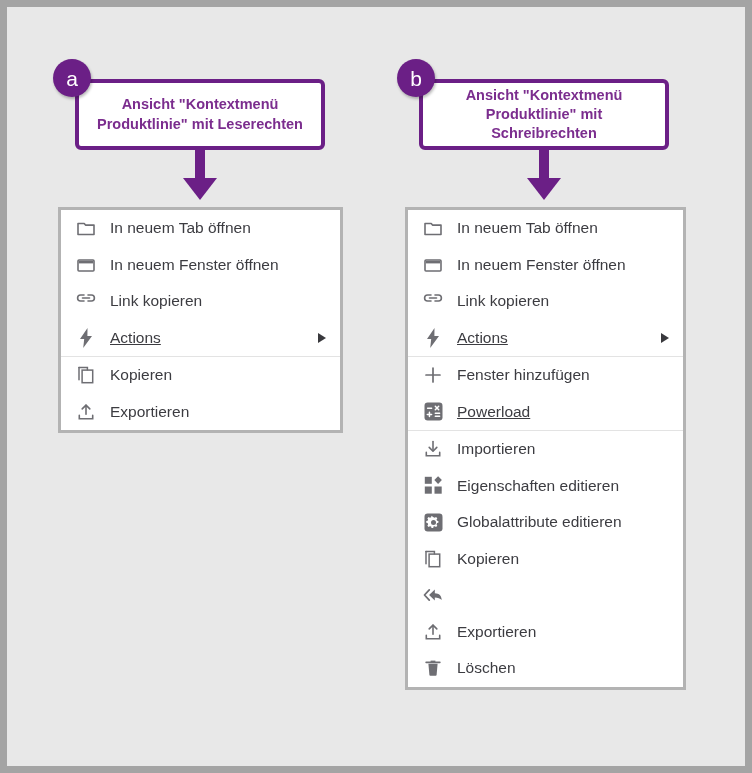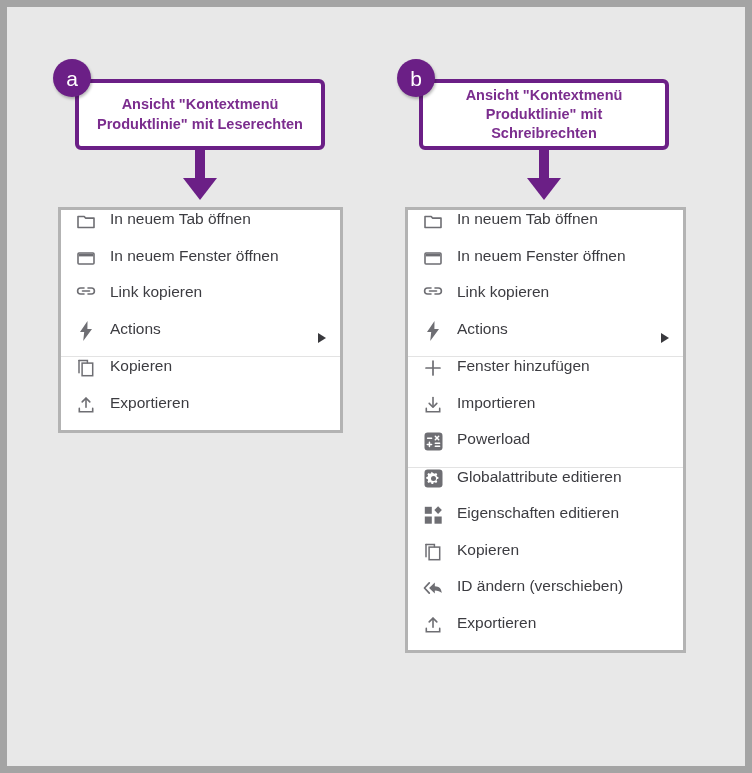--- a/index.html
+++ b/index.html
@@ -85,29 +85,30 @@
   
   .menu {
     position: absolute;
     box-sizing: border-box;
     background: #ffffff;
     border: 3px solid #b3b3b3;
     z-index: 4;
   }
   .menu-item {
     display: flex;
-    align-items: flex-start;
+    align-items: center;
     height: 36.5px;
     padding-left: 14px;
     color: #3c3c41;
     font-size: 15.5px;
     position: relative;
   }
   .menu-item.sep-after {
     border-bottom: 1px solid #e3e3e3;
+    text-decoration: underline;
   }
   .mi-icon {
     width: 22px;
     height: 22px;
     margin-right: 13px;
     flex: 0 0 22px;
     display: flex;
     align-items: center;
     justify-content: center;
   }
@@ -246,85 +247,94 @@
         <span class="mi-submenu"></span>
       </div>
       <div class="menu-item">
         <span class="mi-icon">
           <svg width="20" height="20" viewBox="0 0 20 20">
             <path d="M10 3v14M3 10h14" stroke="#6e6e73" stroke-width="1.7" stroke-linecap="round"></path>
           </svg>
         </span>
         <span class="mi-label">Fenster hinzufügen</span>
       </div>
-      <div class="menu-item">
-        <span class="mi-icon">
-          <svg width="20" height="20" viewBox="0 0 20 20">
-            <path d="M10 2.5v9" stroke="#6e6e73" stroke-width="1.6" stroke-linecap="round"></path>
-            <path d="M6.2 8.4 10 12.2l3.8-3.8" fill="none" stroke="#6e6e73" stroke-width="1.6" stroke-linecap="round" stroke-linejoin="round"></path>
-            <path d="M3.3 13.4v3.3h13.4v-3.3" fill="none" stroke="#6e6e73" stroke-width="1.6" stroke-linecap="round"></path>
-          </svg>
-        </span>
-        <span class="mi-label">Importieren</span>
-      </div>
       <div class="menu-item sep-after">
         <span class="mi-icon">
           <svg width="21" height="21" viewBox="0 0 21 21">
             <rect x="1.5" y="1.5" width="18" height="18" rx="3.2" fill="#6e6e73"></rect>
             <path d="M4.6 7.3h4M12.3 5.3l3.4 3.4M15.7 5.3l-3.4 3.4" stroke="#fff" stroke-width="1.5" stroke-linecap="round"></path>
             <path d="M4.3 13.4h4.3M6.45 11.25v4.3M12.3 12.3h4.3M12.3 15.2h4.3" stroke="#fff" stroke-width="1.5" stroke-linecap="round"></path>
           </svg>
         </span>
         <span class="mi-label">Powerload</span>
       </div>
       <div class="menu-item">
         <span class="mi-icon">
-          <svg width="21" height="21" viewBox="0 0 21 21">
-            <rect x="1.5" y="1.5" width="18" height="18" rx="3.2" fill="#6e6e73"></rect>
-            <path d="M10.5 4.4l1.5.55 1.45-.9 1.5 1.5-.9 1.45.55 1.5 1.6.3v2.1l-1.6.3-.55 1.5.9 1.45-1.5 1.5-1.45-.9-1.5.55-.3 1.6h-2.1l-.3-1.6-1.5-.55-1.45.9-1.5-1.5.9-1.45-.55-1.5-1.6-.3v-2.1l1.6-.3.55-1.5-.9-1.45 1.5-1.5 1.45.9 1.5-.55.3-1.6z" fill="#fff" transform="scale(0.86) translate(1.7,1.7)"></path>
-            <circle cx="10.5" cy="10.5" r="2.5" fill="#6e6e73"></circle>
-          </svg>
-        </span>
-        <span class="mi-label">Globalattribute editieren</span>
+          <svg width="20" height="20" viewBox="0 0 20 20">
+            <path d="M10 2.5v9" stroke="#6e6e73" stroke-width="1.6" stroke-linecap="round"></path>
+            <path d="M6.2 8.4 10 12.2l3.8-3.8" fill="none" stroke="#6e6e73" stroke-width="1.6" stroke-linecap="round" stroke-linejoin="round"></path>
+            <path d="M3.3 13.4v3.3h13.4v-3.3" fill="none" stroke="#6e6e73" stroke-width="1.6" stroke-linecap="round"></path>
+          </svg>
+        </span>
+        <span class="mi-label">Importieren</span>
       </div>
       <div class="menu-item">
         <span class="mi-icon">
           <svg width="21" height="21" viewBox="0 0 21 21">
             <rect x="1.8" y="1.8" width="7" height="7" fill="#6e6e73"></rect>
             <rect x="1.8" y="11.5" width="7" height="7.2" fill="#6e6e73"></rect>
             <rect x="11.5" y="11.5" width="7.2" height="7.2" fill="#6e6e73"></rect>
             <path d="M15.1 1.3l3.8 3.8-3.8 3.8-3.8-3.8z" fill="#6e6e73"></path>
           </svg>
         </span>
         <span class="mi-label">Eigenschaften editieren</span>
       </div>
       <div class="menu-item">
         <span class="mi-icon">
+          <svg width="21" height="21" viewBox="0 0 21 21">
+            <rect x="1.5" y="1.5" width="18" height="18" rx="3.2" fill="#6e6e73"></rect>
+            <path d="M10.5 4.4l1.5.55 1.45-.9 1.5 1.5-.9 1.45.55 1.5 1.6.3v2.1l-1.6.3-.55 1.5.9 1.45-1.5 1.5-1.45-.9-1.5.55-.3 1.6h-2.1l-.3-1.6-1.5-.55-1.45.9-1.5-1.5.9-1.45-.55-1.5-1.6-.3v-2.1l1.6-.3.55-1.5-.9-1.45 1.5-1.5 1.45.9 1.5-.55.3-1.6z" fill="#fff" transform="scale(0.86) translate(1.7,1.7)"></path>
+            <circle cx="10.5" cy="10.5" r="2.5" fill="#6e6e73"></circle>
+          </svg>
+        </span>
+        <span class="mi-label">Globalattribute editieren</span>
+      </div>
+      <div class="menu-item">
+        <span class="mi-icon">
           <svg width="20" height="20" viewBox="0 0 20 20">
             <path d="M3 2.6h8.4v2.2" fill="none" stroke="#6e6e73" stroke-width="1.5" stroke-linecap="round"></path>
             <path d="M3 2.6v12.2" stroke="#6e6e73" stroke-width="1.5" stroke-linecap="round"></path>
             <rect x="6.1" y="5.1" width="10.6" height="12.6" fill="none" stroke="#6e6e73" stroke-width="1.5"></rect>
           </svg>
         </span>
         <span class="mi-label">Kopieren</span>
       </div>
       <div class="menu-item">
         <span class="mi-icon">
           <svg width="23" height="20" viewBox="0 0 23 20">
             <path d="M7.6 4.6 2.6 10l5 5.4" fill="none" stroke="#6e6e73" stroke-width="1.8" stroke-linecap="round" stroke-linejoin="round"></path>
             <path d="M13.4 4.2 7.4 10l6 5.8v-3.3c3.2 0 5.6.9 7.2 2.8-.2-4.6-2.6-7-7.2-7.2z" fill="#6e6e73"></path>
           </svg>
         </span>
-        <span class="mi-label">ID ändern (verschieben)</span>
       </div>
       <div class="menu-item">
         <span class="mi-icon">
           <svg width="20" height="20" viewBox="0 0 20 20">
             <path d="M10 12.2v-9" stroke="#6e6e73" stroke-width="1.6" stroke-linecap="round"></path>
             <path d="M6.2 6.9 10 3.1l3.8 3.8" fill="none" stroke="#6e6e73" stroke-width="1.6" stroke-linecap="round" stroke-linejoin="round"></path>
             <path d="M3.3 13.4v3.3h13.4v-3.3" fill="none" stroke="#6e6e73" stroke-width="1.6" stroke-linecap="round"></path>
           </svg>
         </span>
         <span class="mi-label">Exportieren</span>
       </div>
+      <div class="menu-item">
+        <span class="mi-icon">
+          <svg width="20" height="20" viewBox="0 0 20 20">
+            <path d="M3.2 4.3h13.6" stroke="#6e6e73" stroke-width="1.8" stroke-linecap="round"></path>
+            <path d="M7.6 2.6h4.8v1.7H7.6z" fill="#6e6e73"></path>
+            <path d="M5.4 5.8h9.2l-1 11.1a.9.9 0 0 1-.9.8H7.3a.9.9 0 0 1-.9-.8z" fill="#6e6e73"></path>
+          </svg>
+        </span>
+        <span class="mi-label">Löschen</span>
+      </div>
     </div>
 
 </div>
 
 </body></html>

